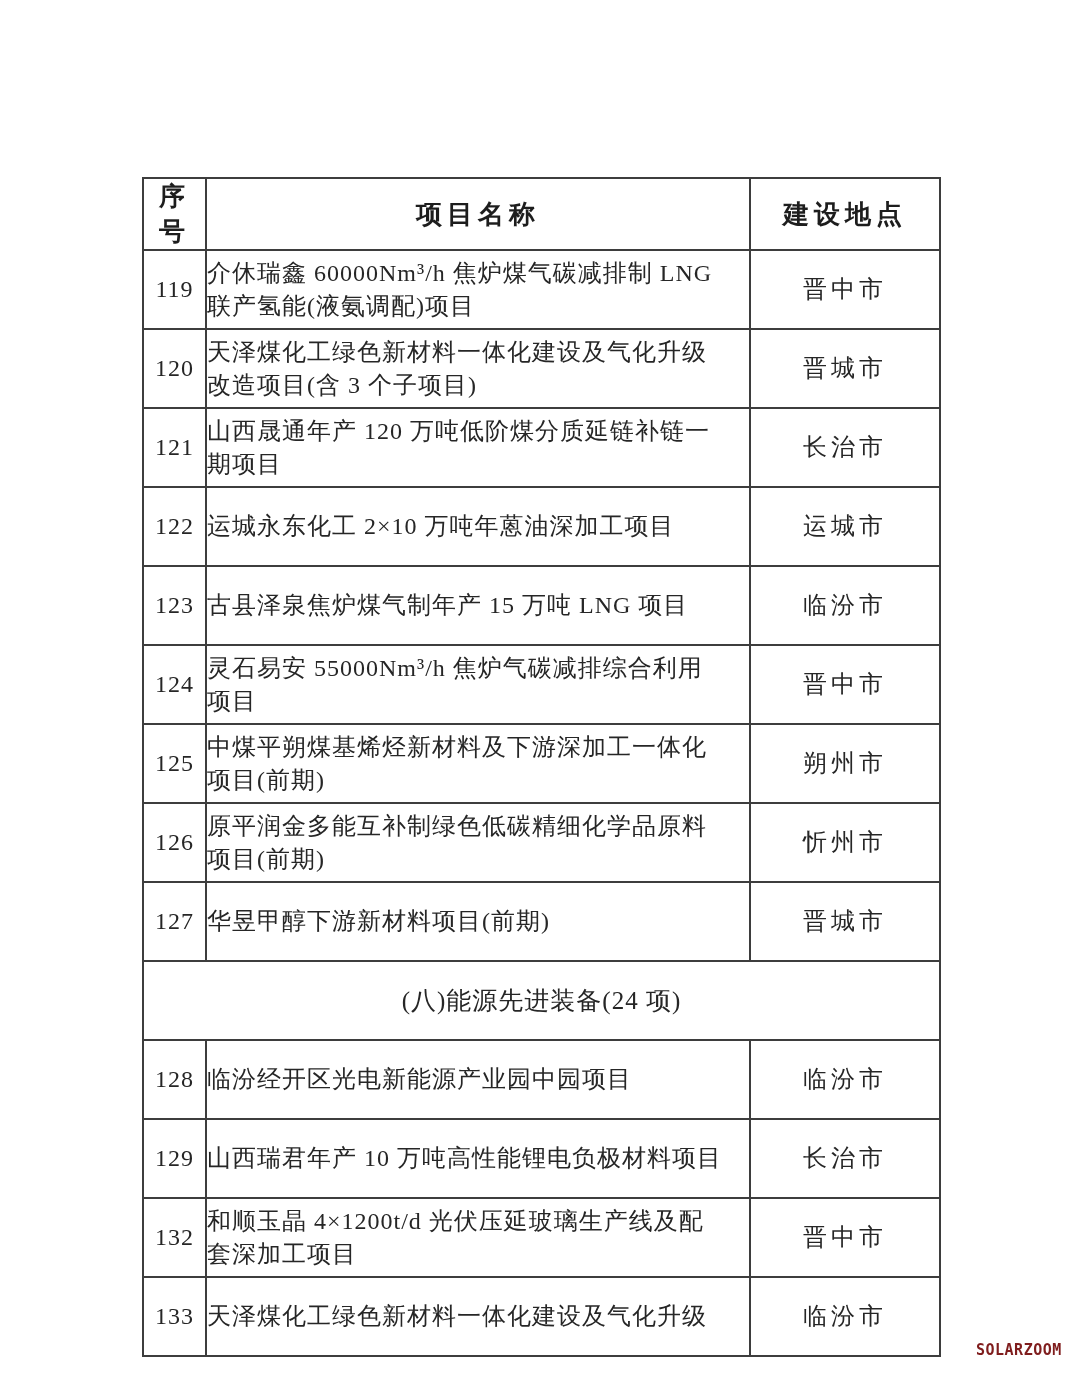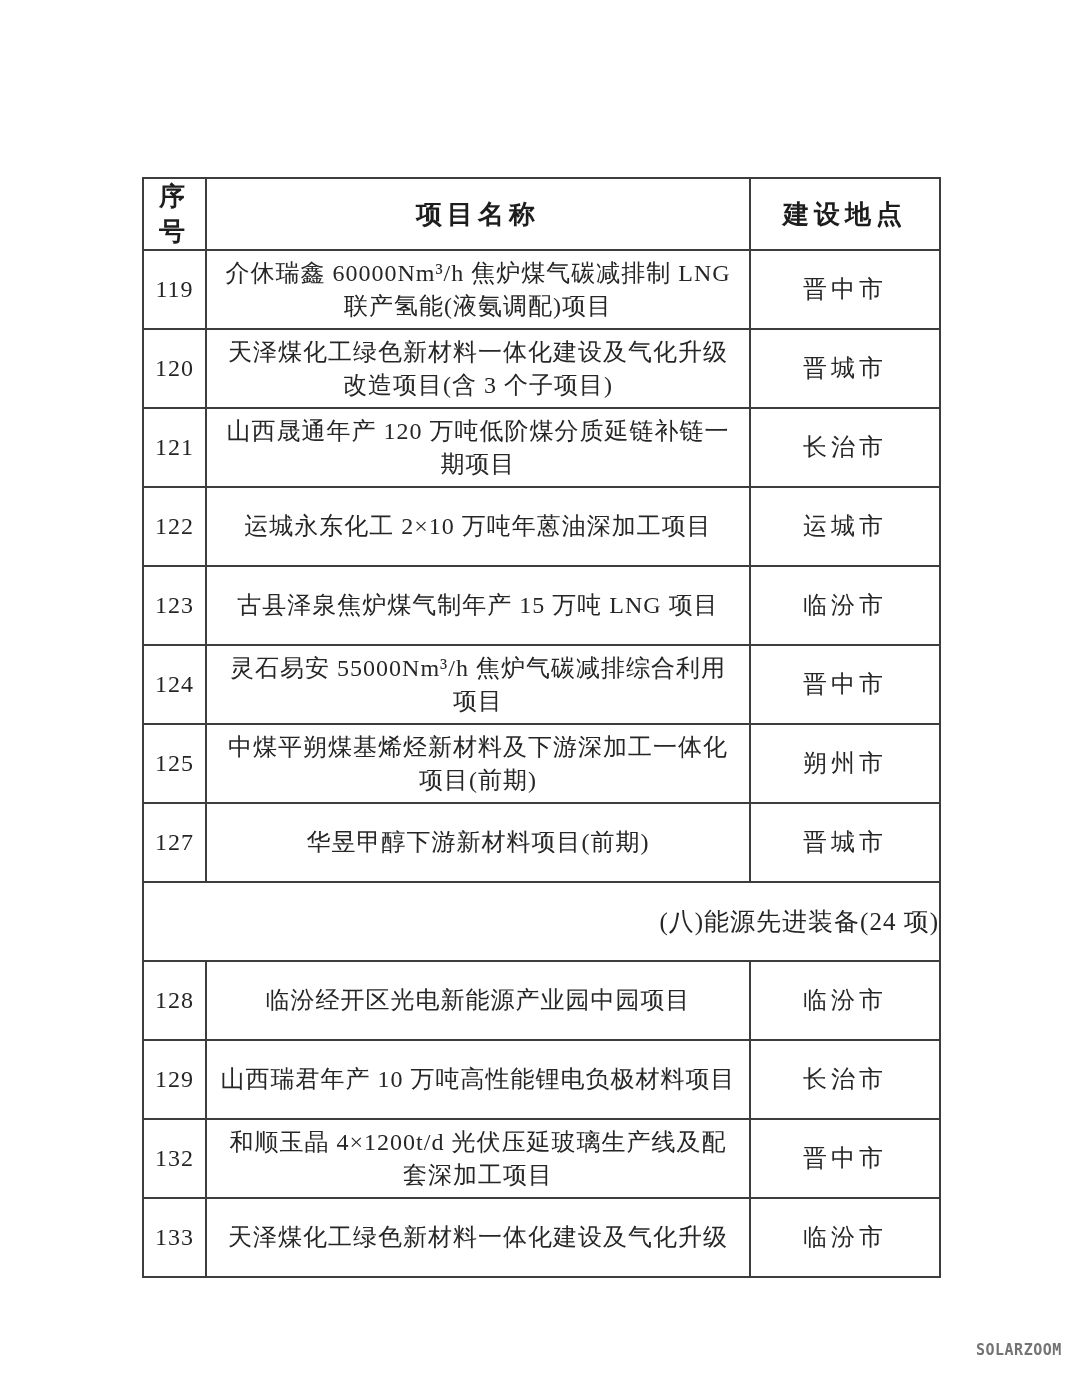--- a/index.html
+++ b/index.html
@@ -44,49 +44,49 @@
     text-align: center;
     letter-spacing: 5px;
   }
   td.no {
     font-size: 24px;
     text-align: center;
     letter-spacing: 1px;
   }
   td.name {
     font-size: 24px;
-    text-align: center;
+    text-align: left;
     padding: 0 12px;
     line-height: 33px;
     letter-spacing: 1px;
     white-space: pre-line;
     margin-top: 40px;
   }
   td.loc {
     font-size: 24px;
     text-align: center;
     line-height: 33px;
     letter-spacing: 4px;
     white-space: pre-line;
   }
   td.section-cell {
     font-size: 25px;
-    text-align: right;
+    text-align: center;
     padding: 0 6px;
     letter-spacing: 1px;
   }
   .watermark {
     position: absolute;
     left: 976px;
     top: 1341px;
     font-family: "DejaVu Sans Mono", "Liberation Mono", monospace;
     font-weight: bold;
     font-size: 15px;
     letter-spacing: 0.5px;
-    color: #737373;
+    color: #7f1d1d;
   }
 </style>
 </head>
 <body>
 
 <div class="page">
 
   <table class="projects">
     <colgroup>
       <col class="c-no">
@@ -134,20 +134,26 @@
 项目</td>
         <td class="loc">晋中市</td>
       </tr>
       <tr class="body-row">
         <td class="no">125</td>
         <td class="name">中煤平朔煤基烯烃新材料及下游深加工一体化
 项目(前期)</td>
         <td class="loc">朔州市</td>
       </tr>
       <tr class="body-row">
+        <td class="no">126</td>
+        <td class="name">原平润金多能互补制绿色低碳精细化学品原料
+项目(前期)</td>
+        <td class="loc">忻州市</td>
+      </tr>
+      <tr class="body-row">
         <td class="no">127</td>
         <td class="name">华昱甲醇下游新材料项目(前期)</td>
         <td class="loc">晋城市</td>
       </tr>
 
       <tr class="body-row">
         <td class="section-cell" colspan="3">(八)能源先进装备(24 项)</td>
       </tr>
 
       <tr class="body-row">

